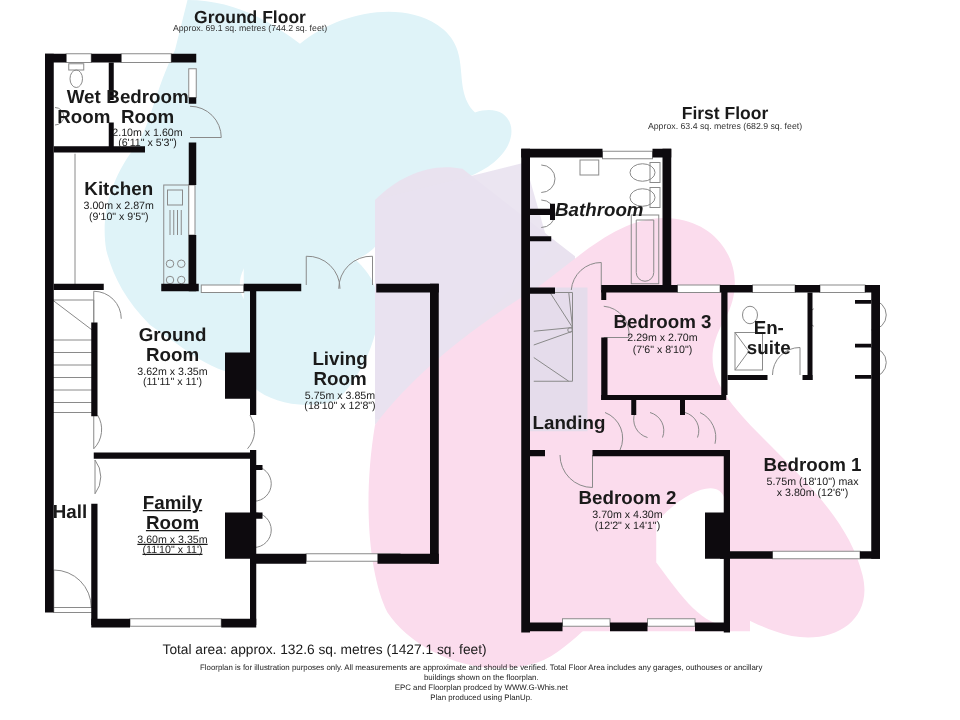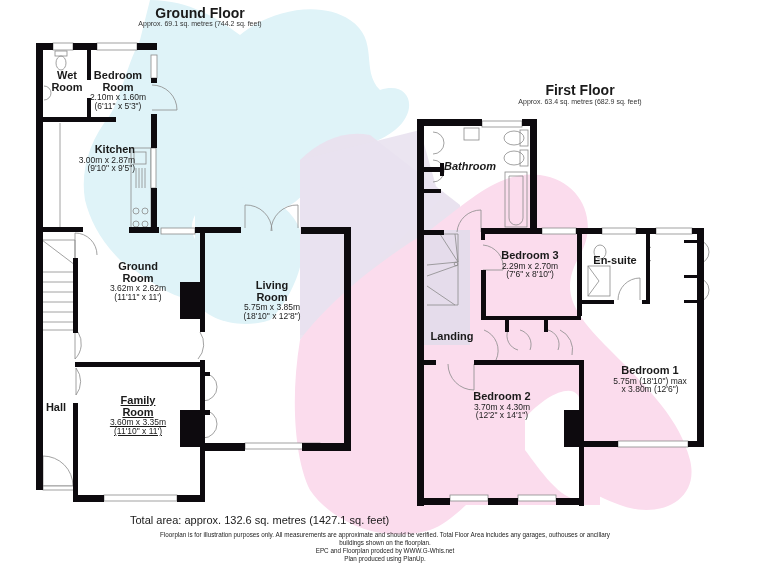--- a/index.html
+++ b/index.html
@@ -13,21 +13,21 @@
     .plan { position: absolute; left: 0; top: 0; width: 768px; height: 576px; }
     .floor-title {
       position: absolute; text-align: center; font-weight: bold; font-size: 14px;
     }
     .floor-sub {
       position: absolute; text-align: center; font-size: 7px; color: #333;
     }
     .room {
       position: absolute; text-align: center; line-height: 1.05;
     }
-    .room .name { font-weight: bold; font-size: 11px; display: block; }
+    .room .name { font-weight: bold; font-size: 15px; display: block; }
     .room .dim { font-size: 8.5px; display: block; color: #222; }
     .footer { position: absolute; left: 130px; width: 510px; text-align: left; }
     .footer-line { position: absolute; left: 130px; width: 510px; text-align: center; font-size: 6.3px; color: #222; }
   </style>
 </head>
 <body>
 
 <svg class="bg-layer" viewBox="0 0 768 576">
 
   <path d="M150,0 C190,0 220,20 240,35 C270,10 320,0 350,20 C380,40 360,70 380,90 C410,80 420,110 395,130
@@ -226,29 +226,29 @@
 <div class="room" style="left:44px; top:70px; width:46px;">
   <span class="name">Wet</span>
   <span class="name">Room</span>
 </div>
 <div class="room" style="left:78px; top:70px; width:80px;">
   <span class="name">Bedroom</span>
   <span class="name">Room</span>
   <span class="dim">2.10m x 1.60m</span>
   <span class="dim">(6'11" x 5'3")</span>
 </div>
-<div class="room" style="left:55px; top:144px; width:80px;text-align:right;">
+<div class="room" style="left:55px; top:144px; width:80px;">
   <span class="name">Kitchen</span>
   <span class="dim">3.00m x 2.87m</span>
   <span class="dim">(9'10" x 9'5")</span>
 </div>
 <div class="room" style="left:98px; top:261px; width:80px;">
   <span class="name">Ground</span>
   <span class="name">Room</span>
-  <span class="dim">3.62m x 2.62m</span>
+  <span class="dim">3.62m x 3.35m</span>
   <span class="dim">(11'11" x 11')</span>
 </div>
 <div class="room" style="left:232px; top:280px; width:80px;">
   <span class="name">Living</span>
   <span class="name">Room</span>
   <span class="dim">5.75m x 3.85m</span>
   <span class="dim">(18'10" x 12'8")</span>
 </div>
 <div class="room" style="left:98px; top:395px; width:80px;text-decoration:underline;">
   <span class="name">Family</span>

